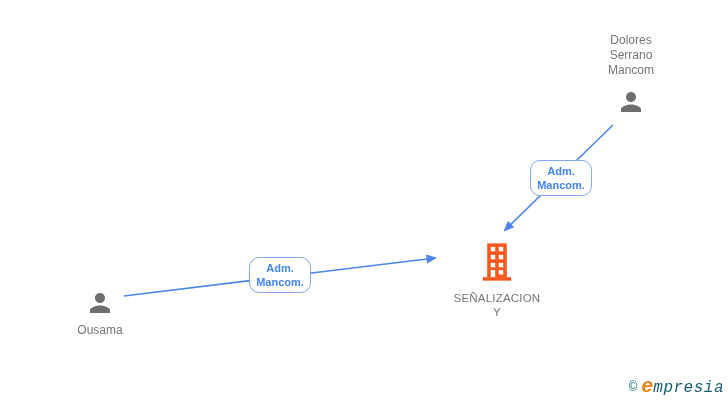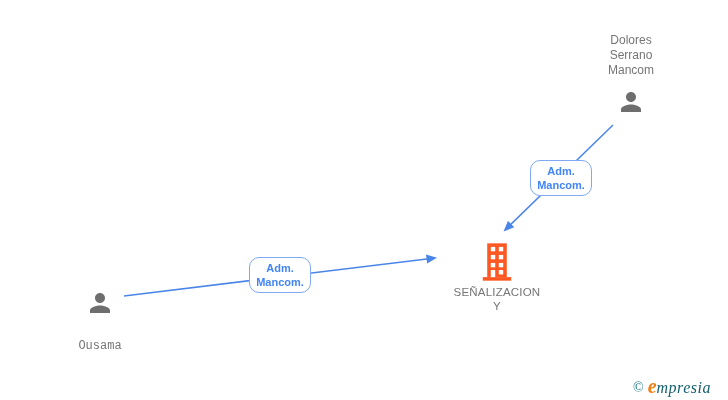--- a/index.html
+++ b/index.html
@@ -51,23 +51,23 @@
     font-size: 11px;
     line-height: 14px;
     text-align: center;
     padding: 3px 2px;
     cursor: pointer;
     font-weight: bold;
   }
   .edge-label span { display: block; }
   .watermark {
     position: absolute;
-    right: 17px;
+    right: 4px;
     bottom: 2px;
-    font-family: Liberation Serif, serif;
+    font-family: Liberation Mono, monospace;
     font-style: italic;
     font-size: 16px;
     white-space: nowrap;
     margin-left: 7px;
   }
   .wm-copy {
     color: #2a7f8f;
     font-style: normal;
     font-size: 14px;
     margin-right: 4px;
@@ -110,41 +110,41 @@
       </svg>
     </div>
   </div>
 
   <div class="node" style="left:50px; top:288px; width:100px;">
     <div class="person-icon-wrap">
       <svg width="30" height="30" viewBox="0 0 24 24">
         <path fill="#6e6e6e" d="M12 12c2.21 0 4-1.79 4-4s-1.79-4-4-4-4 1.79-4 4 1.79 4 4 4zm0 2c-2.67 0-8 1.34-8 4v2h16v-2c0-2.66-5.33-4-8-4z"></path>
       </svg>
     </div>
-    <div class="person-name" style="margin-top:21px;font-family:Liberation Mono, monospace;">
+    <div class="person-name" style="margin-top:5px;">
       <span>Ousama</span>
     </div>
   </div>
 
   <div class="node" style="left:417px; top:242px; width:160px;">
     <div class="person-icon-wrap">
       <svg width="32" height="40" viewBox="0 0 36 42">
         <rect x="2" y="38" width="32" height="4" fill="#ff5722"></rect>
         <rect x="7" y="0" width="22" height="38" fill="#ff5722"></rect>
         <rect x="11" y="4" width="5" height="5" fill="#ffffff"></rect>
         <rect x="20" y="4" width="5" height="5" fill="#ffffff"></rect>
         <rect x="11" y="13" width="5" height="5" fill="#ffffff"></rect>
         <rect x="20" y="13" width="5" height="5" fill="#ffffff"></rect>
         <rect x="11" y="22" width="5" height="5" fill="#ffffff"></rect>
         <rect x="20" y="22" width="5" height="5" fill="#ffffff"></rect>
         <rect x="11" y="30" width="5" height="8" fill="#ffffff"></rect>
         <rect x="20" y="30" width="5" height="5" fill="#ffffff"></rect>
       </svg>
     </div>
-    <div class="company-name" style="margin-top:3px;">
+    <div class="company-name" style="margin-top:9px;">
       <span>SEÑALIZACION</span>
       <span>Y</span>
     </div>
   </div>
 
   <div class="edge-label" style="left:249px; top:257px;">
     <span>Adm.</span>
     <span>Mancom.</span>
   </div>
 

